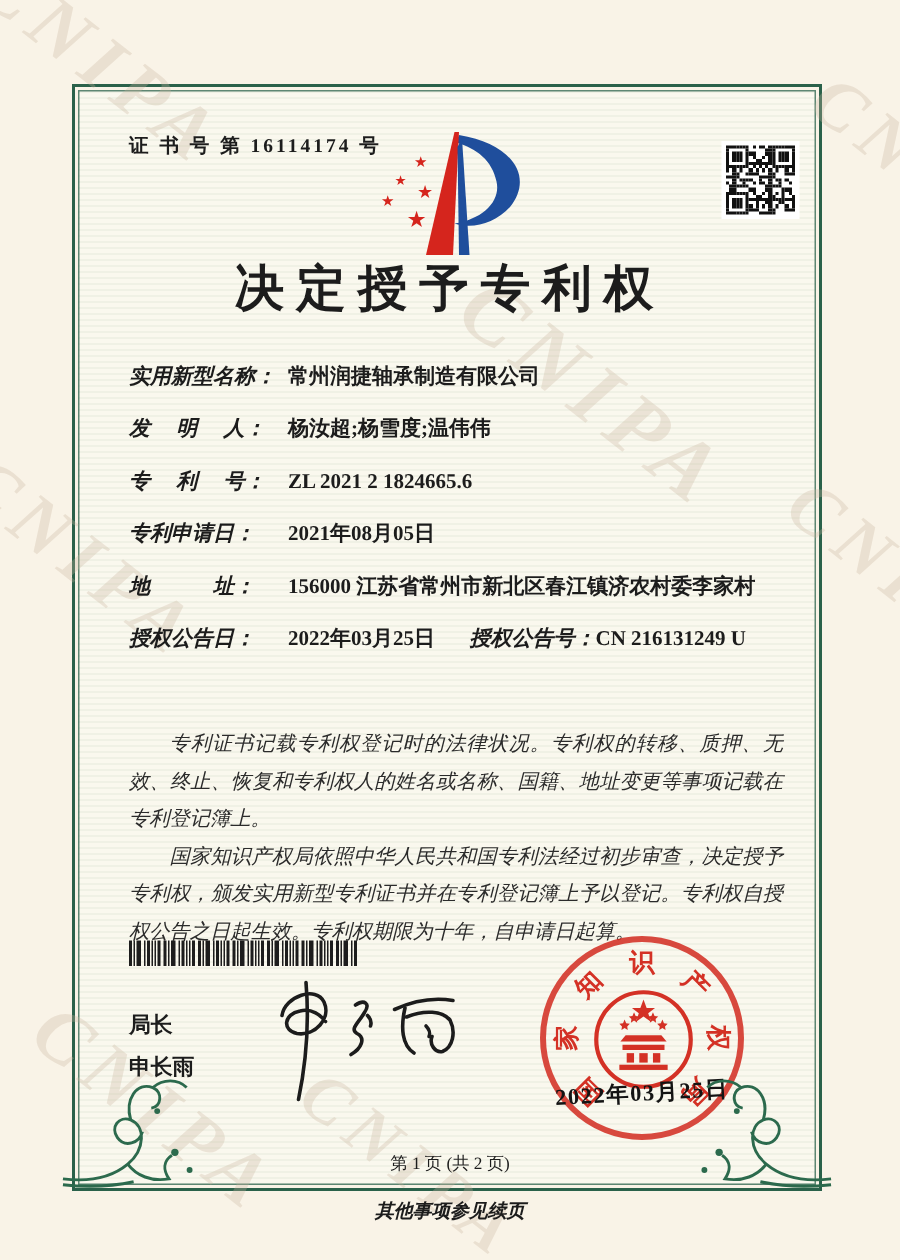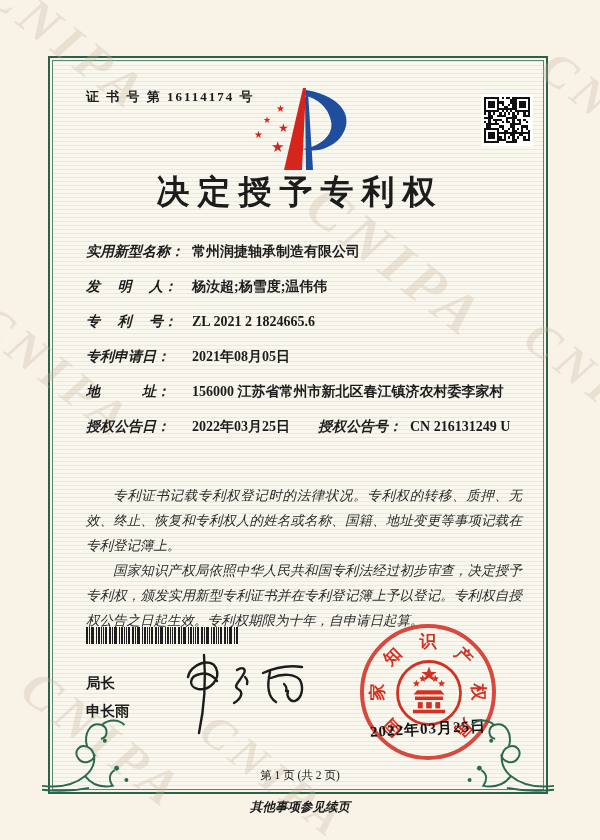--- a/index.html
+++ b/index.html
@@ -30,21 +30,21 @@
   .qr{position:absolute; left:481px; top:94px; width:52px; height:52px;
     background:#fff; padding:3px; box-sizing:border-box;
     display:grid; grid-template-columns:repeat(21,1fr); grid-template-rows:repeat(21,1fr);}
   .qr div{background:transparent;}
   .qr div.on{background:#111;}
   .title{position:absolute; left:0; right:0; top:170px; text-align:center;
     font-size:33px; font-weight:700; letter-spacing:8px;}
   .fields{position:absolute; left:86px; top:243px; width:438px; font-size:14px; font-weight:600;}
   .field-row{display:flex; height:18px; line-height:18px; margin-bottom:17px; white-space:nowrap;}
   .field-label{flex:0 0 106px;font-style:italic;}
-  .pair2{margin-left:28px; display:flex;}
+  .pair2{margin-left:15px; display:flex;text-align:right;}
   .pair2 .field-label{flex:0 0 92px;}
   .paras{position:absolute; left:86px; top:483px; width:436px;
     font-size:13.5px; line-height:25px; font-style:italic; font-weight:500; color:#2b2b2b;}
   .paras p{margin:0; text-indent:2em; text-align:justify;}
   .barcode{position:absolute; left:86px; top:627px; width:158px; height:17px;}
   .barcode i{position:absolute; top:0; bottom:0; background:#1d1d1d;}
   .signer-role{position:absolute; left:86px; top:674px; font-size:14.5px; font-weight:700;}
   .signer-name{position:absolute; left:86px; top:702px; font-size:14.5px; font-weight:700;}
   .signature{position:absolute; left:173px; top:646px; width:152px; height:96px;}
   

